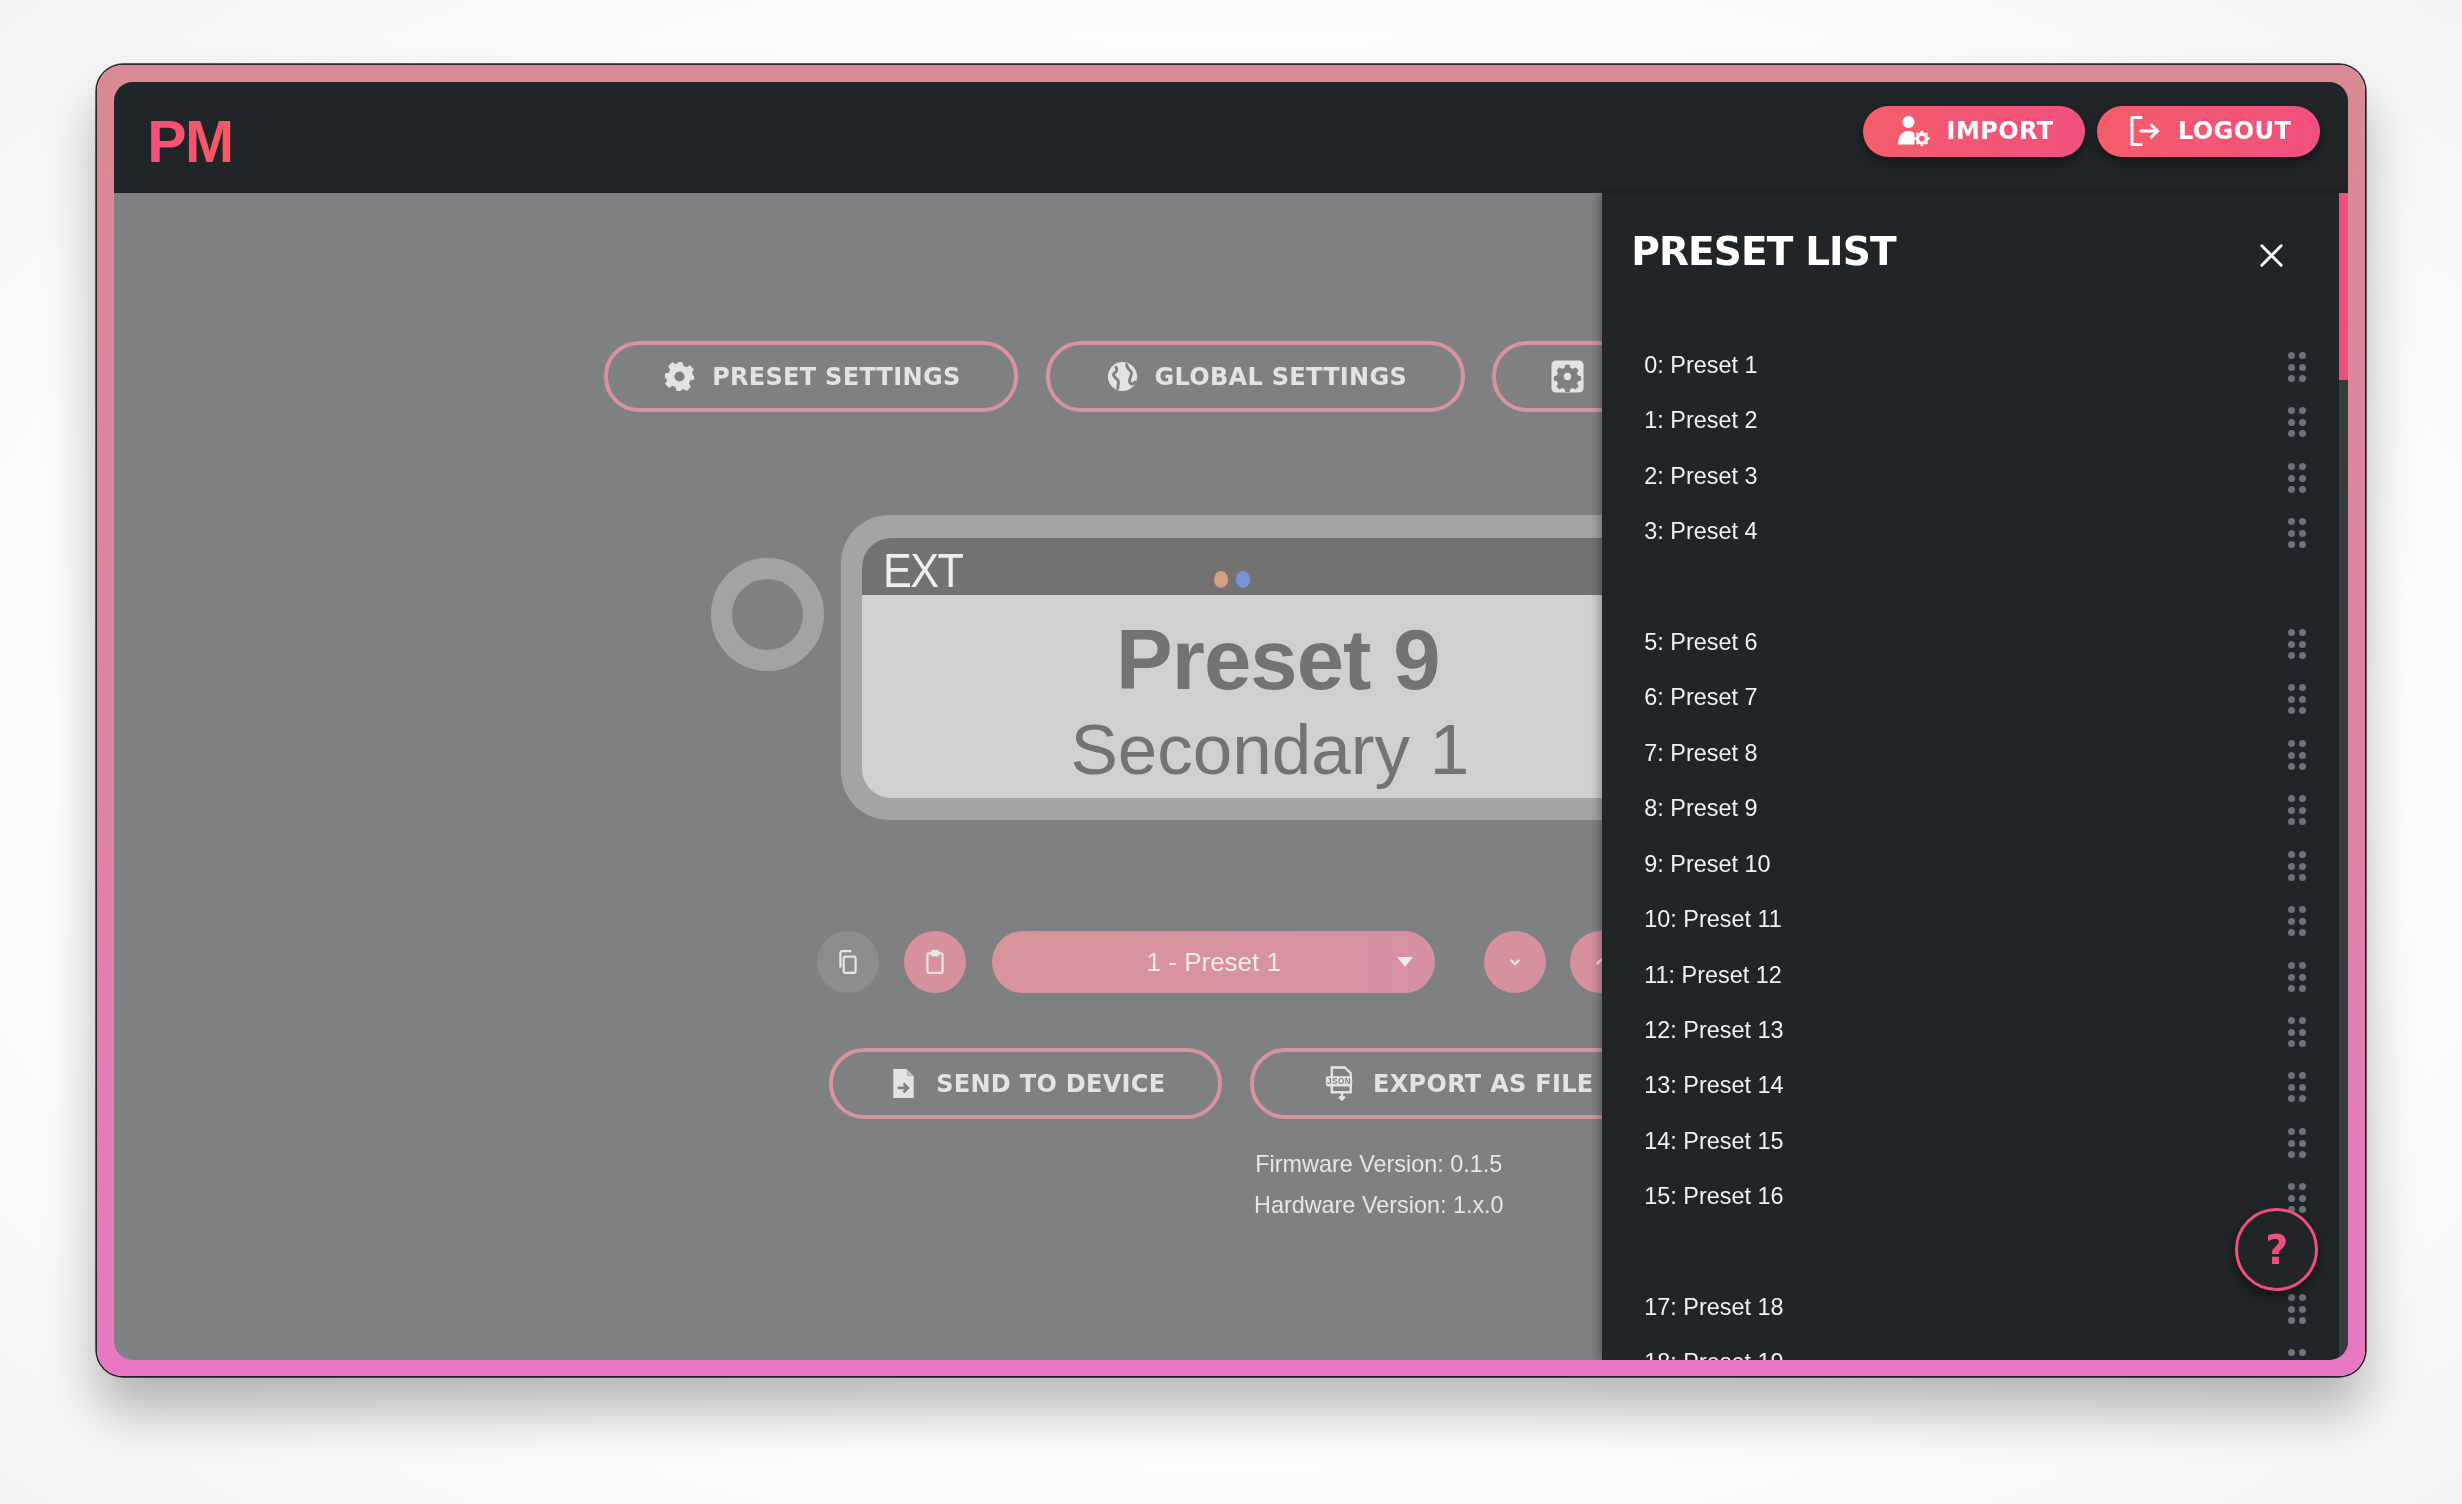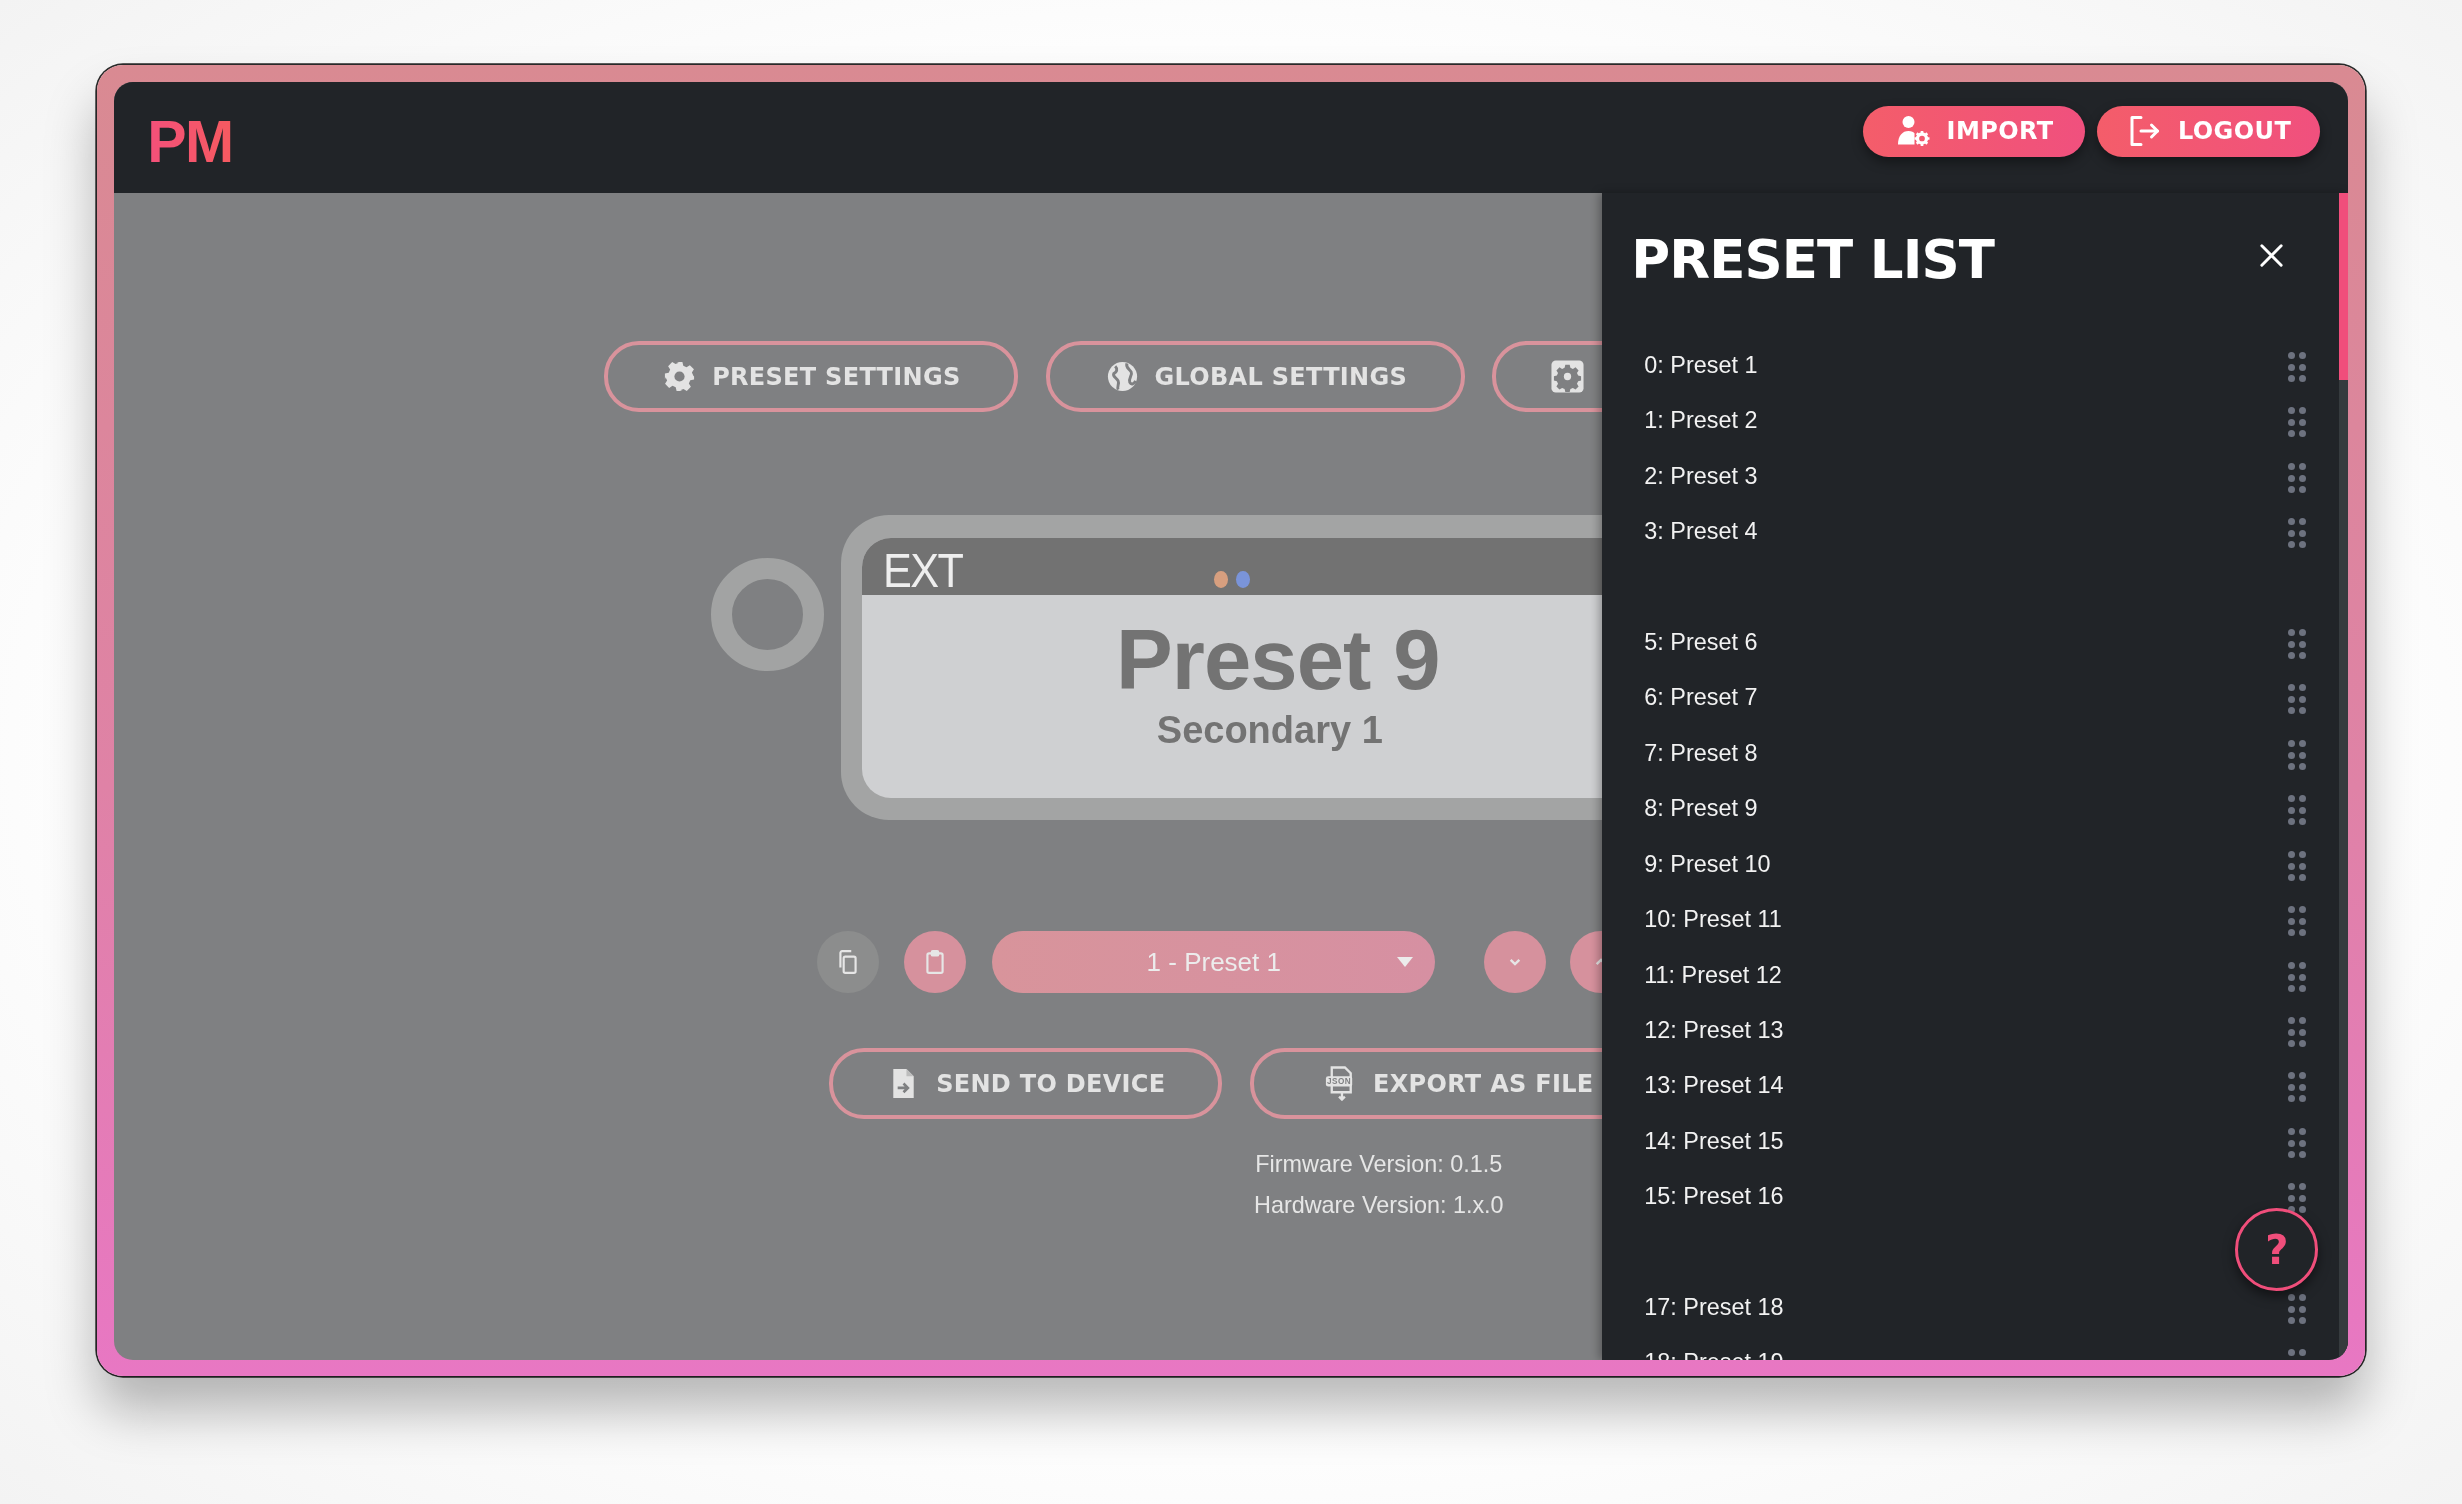--- a/index.html
+++ b/index.html
@@ -61,21 +61,21 @@
     position: absolute; left: 21px; top: 22.5px; width: 831px; height: 260px;
     border-radius: 29px; background: #cfd0d2; overflow: hidden;
   }
   .screen-top { position: absolute; left: 0; top: 0; right: 0; height: 57px; background: #727272; }
   .ext { position: absolute; left: 21px; top: 5.2px; font-size: 48px; color: #eeeeee; font-weight: 400; letter-spacing: -1.7px; font-family: "Liberation Sans", sans-serif; transform: scaleX(0.9); transform-origin: left; }
   .num { position: absolute; right: 17.3px; top: 5.2px; font-size: 48px; color: #eeeeee; font-family: "Liberation Sans", sans-serif; }
   .dot { position: absolute; top: 33px; width: 14px; height: 17.3px; border-radius: 50%; }
   .dot1 { left: 352px; background: #d79f7f; }
   .dot2 { left: 374px; background: #7a94d9; }
   .p-main { position: absolute; left: 0; right: 0; top: 73px; text-align: center; font-size: 85px; font-weight: 700; color: #737373; font-family: "Liberation Sans", sans-serif; letter-spacing: -0.9px; }
-  .p-sec { position: absolute; left: 0; right: 16px; top: 171px; text-align: center; font-size: 38px; font-weight: 700; color: #737373; font-family: "Liberation Sans", sans-serif; }
+  .p-sec { position: absolute; left: 0; right: 16px; top: 171px; text-align: center; font-size: 71px; font-weight: 400; color: #737373; font-family: "Liberation Sans", sans-serif; }
 
   .circle-btn {
     position: absolute; top: 738px; width: 62px; height: 62px; border-radius: 50%; border: none;
     display: flex; align-items: center; justify-content: center; color: #e6e6e6;
   }
   .circle-btn svg { width: 26px; height: 26px; }
   .c-copy { left: 703px; background: #8c8d8d; }
   .c-paste { left: 790px; background: #d6919d; }
   .c-down { left: 1370px; background: #d6919d; }
   .c-up { left: 1456px; background: #d6919d; }
@@ -87,21 +87,21 @@
   .select .caret { position: absolute; right: 22.5px; top: 26px; width: 0; height: 0; border-left: 8.7px solid transparent; border-right: 8.7px solid transparent; border-top: 10.4px solid #ececec; }
 
   .version { position: absolute; left: 970px; width: 589px; text-align: center; color: #e6e6e6; font-size: 23.4px; font-family: "Liberation Sans", sans-serif; }
   .v1 { top: 958px; }
   .v2 { top: 999px; }
 
   .panel {
     position: absolute; left: 1488px; top: 111px; right: 0; bottom: 0; background: #212428;
     box-shadow: -3.5px 0 8.7px rgba(0,0,0,0.3);
   }
-  .panel-title { position: absolute; left: 29px; top: 36px; color: #fff; font-size: 53px; font-weight: 700; font-family: "DejaVu Sans", sans-serif; letter-spacing: -0.9px; }
+  .panel-title { position: absolute; left: 29px; top: 36px; color: #fff; font-size: 39px; font-weight: 700; font-family: "DejaVu Sans", sans-serif; letter-spacing: -0.9px; }
   .close { position: absolute; left: 648px; top: 42px; width: 43px; height: 43px; color: #fff; background: none; border: none; }
   .close svg { width: 29px; height: 29px; }
   .list { position: absolute; left: 0; top: 145px; right: 35px; bottom: 0; overflow: hidden; }
   .item { position: absolute; left: 42px; right: 0; height: 55px; display: flex; align-items: center; }
   .item-label { color: #f2f2f2; font-size: 23.4px; font-family: "Liberation Sans", sans-serif; }
   .grip { position: absolute; left: 644px; top: 14px; width: 19px; height: 29px; }
   .grip span { position: absolute; width: 7px; height: 7px; border-radius: 50%; background: #6d727f; }
   .scrollbar { position: absolute; right: 0; top: 0; width: 8.7px; bottom: 0; background: #363b3e; }
   .scroll-thumb { position: absolute; left: 0; top: 0; width: 8.7px; height: 187px; background: #f04e7b; }
   .help {

